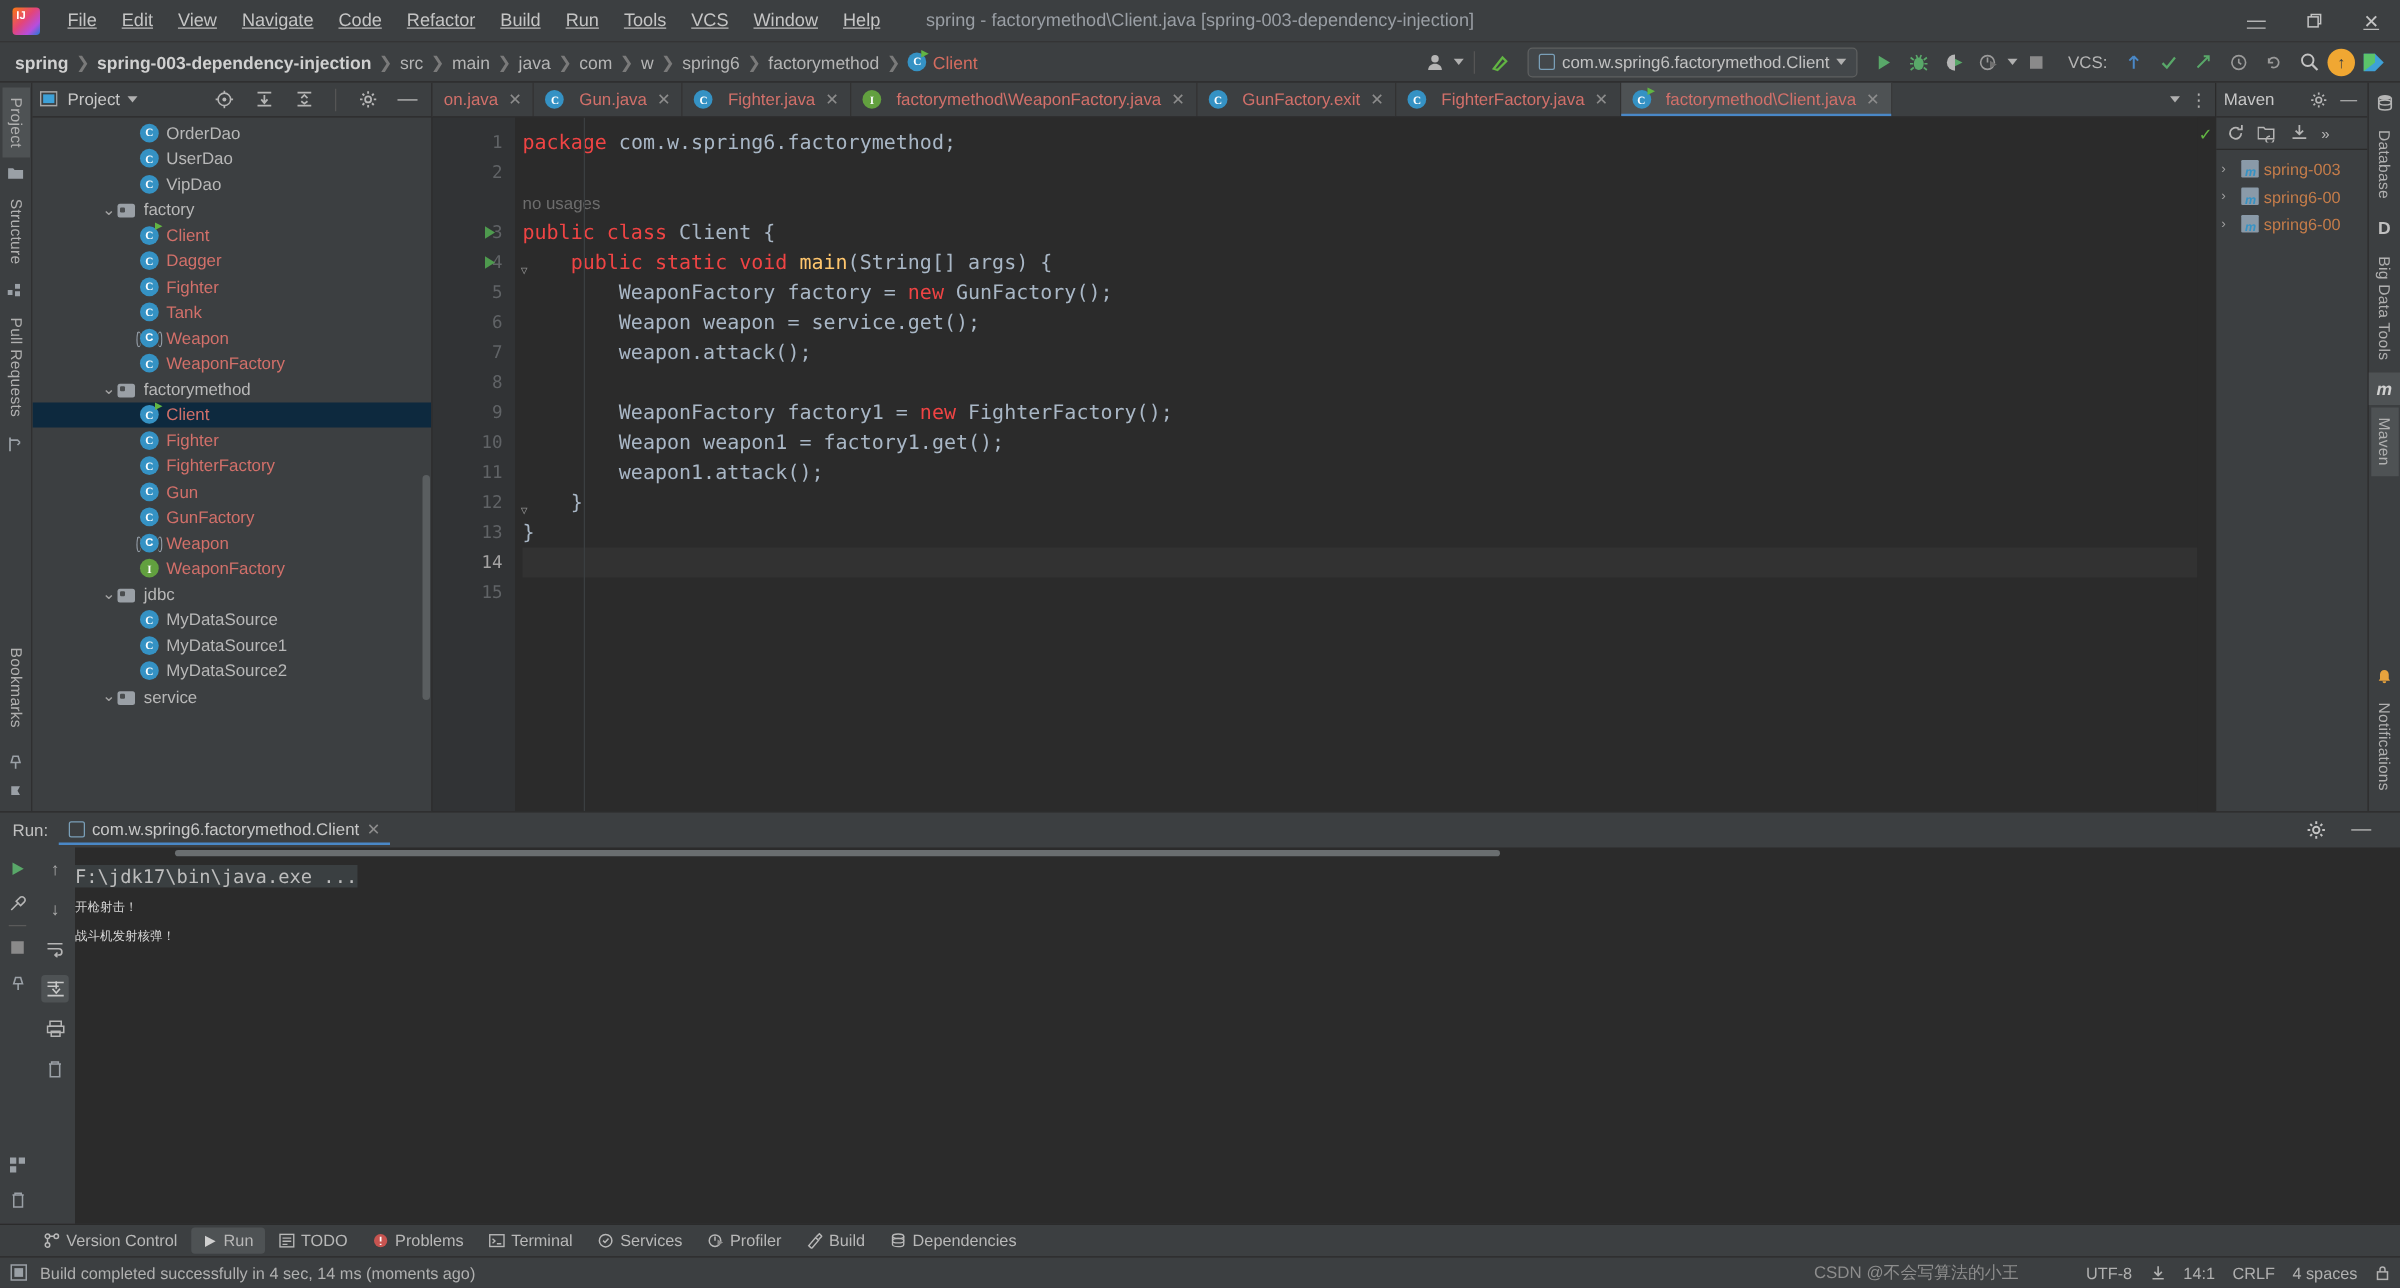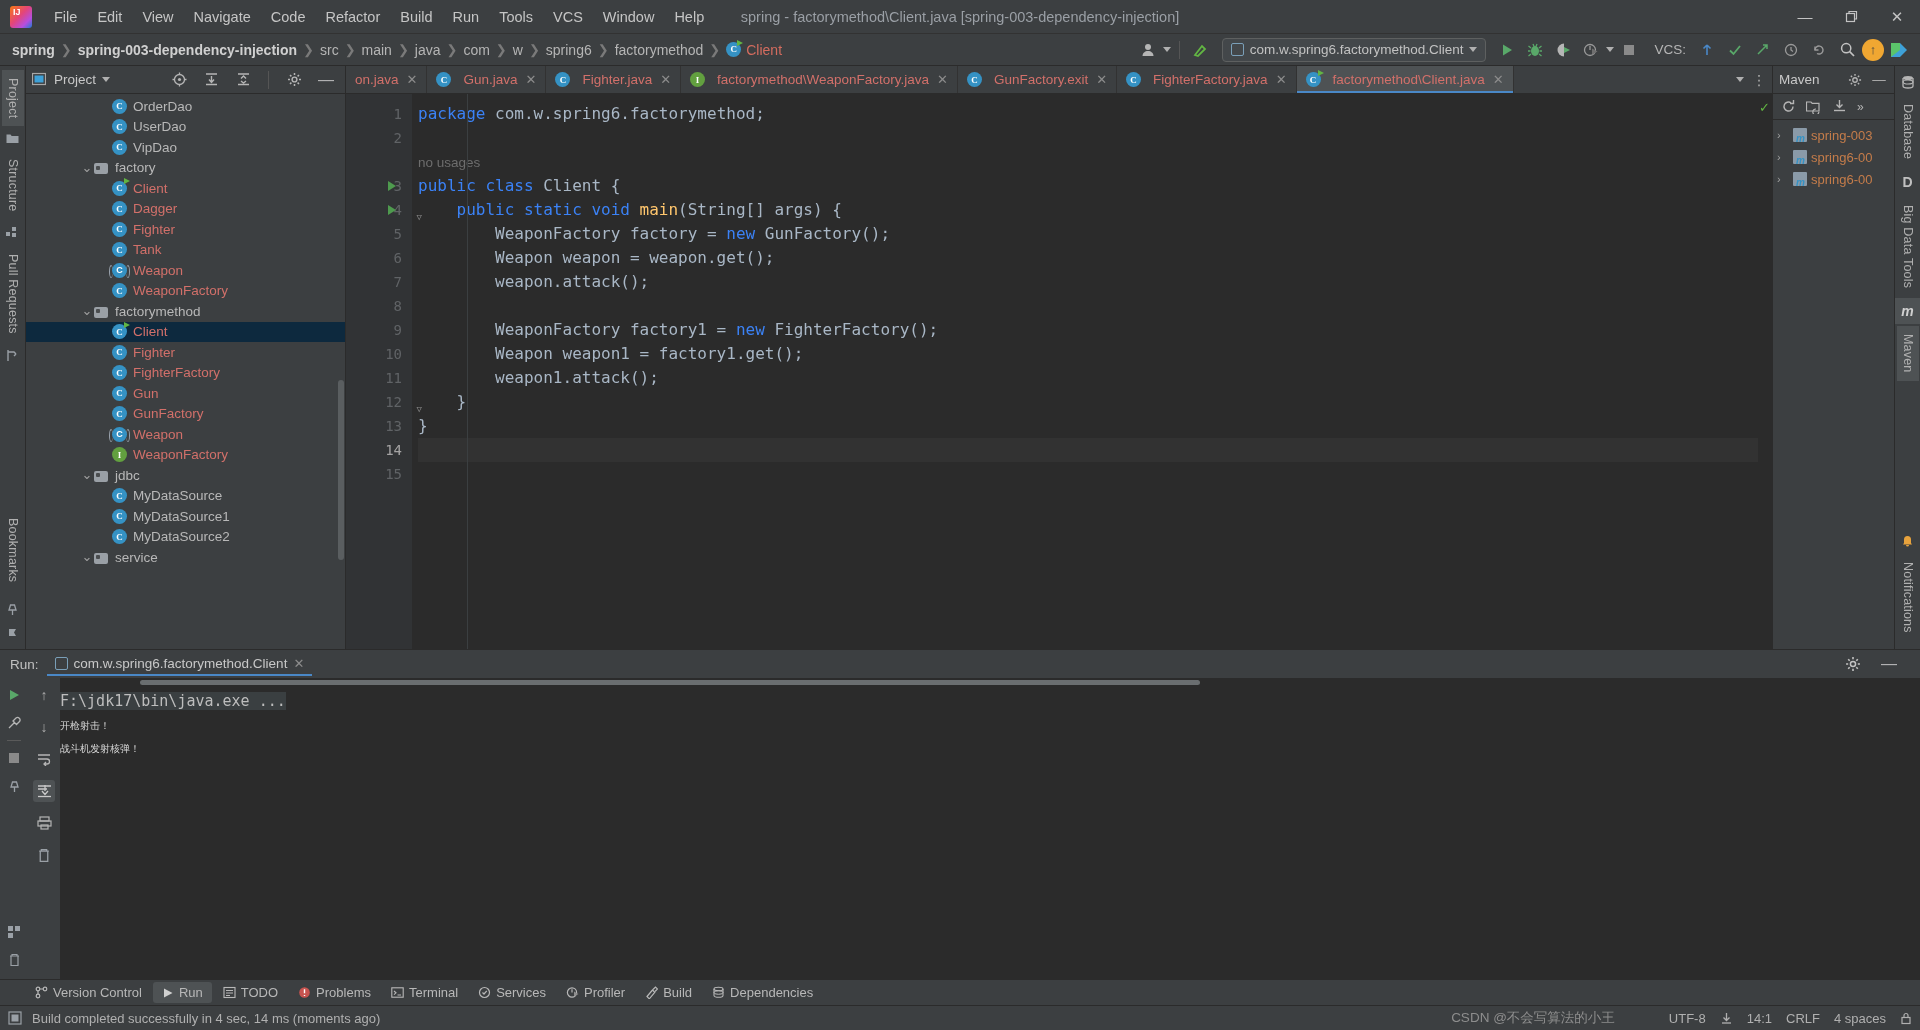--- a/index.html
+++ b/index.html
@@ -8,21 +8,21 @@
     background: #3c3f41;
     font-family: "Liberation Sans", sans-serif;
     overflow: hidden;
     color: #bbbbbb;
   }
   .app { position: relative; width: 1920px; height: 1030px; display: flex; flex-direction: column; background:#3c3f41; }
 
   
   .titlebar {
     height: 34px; min-height:34px; background: #3c3f41; display: flex; align-items: center;
-    border-bottom: 1px solid #323232; position: relative;
+    border-bottom: 1px solid #323232; position: relative; text-decoration: underline;
   }
   .ij-logo {
     width: 22px; height: 22px; margin-left: 10px; margin-right: 12px;
     border-radius: 3px; position: relative; overflow:hidden;
     background: linear-gradient(135deg,#f97a12 0%, #e3457a 45%, #b64ede 75%, #1d7bd5 100%);
     flex: none;
   }
   .ij-logo::after {
     content: "IJ"; position: absolute; left: 3px; top: 1px; color: #fff;
     font-size: 9px; font-weight: bold; font-family: "Liberation Sans", sans-serif;
@@ -134,21 +134,21 @@
   }
   .gline { height: 24px; line-height: 24px; padding-right: 10px; position: relative; }
   .gline.cur { color: #a4a3a3; }
   .grun { position:absolute; left: 42px; top: 7px; width:0;height:0;border-left:8px solid #4e9a4e;border-top:5px solid transparent;border-bottom:5px solid transparent;}
   .gfold { position:absolute; right:-10px; top: 7px; width: 9px; height:9px; color:#8a8a8a; font-size:9px;}
   .code {
     flex: 1; padding-top: 8px; font-family: "DejaVu Sans Mono", monospace; font-size: 16px;
     color: #a9b7c6; position: relative; overflow: hidden; padding-left: 6px;
   }
   .cline { height: 24px; line-height: 24px; white-space: pre; }
-  .kw { color: #3b82f6; }
+  .kw { color: #ef4444; }
   .fn { color: #ffc66d; }
   .hint { color: #6d6d6d; font-size: 13.5px; font-family:"Liberation Sans",sans-serif; }
   .vline { position:absolute; top:0; bottom:0; width:1px; background:#3b3f41;}
 
   .editor-right-strip { width: 14px; min-width:14px; background: #2b2b2b; position:relative; }
   .check-ok { position:absolute; top:6px; left:1px; color:#62b543; font-size:13px;}
 
   
   .maven-panel { width: 122px; min-width:122px; background: #3c3f41; display:flex; flex-direction:column; border-left:1px solid #2b2b2b;}
   .maven-head { height:28px; min-height:28px; display:flex;align-items:center; gap:6px; padding:0 6px; font-size:13.5px;color:#c8c8c8; border-bottom:1px solid #2b2b2b;}
@@ -670,21 +670,21 @@
             <div class="gline">15</div>
           </div>
         <div class="code" id="code">
           <div class="vline" style="left:55px;"></div>
         <div class="cline"><span class="kw">package</span><span> com.w.spring6.factorymethod;</span></div>
             <div class="cline"></div>
             <div class="cline"><span class="hint">no usages</span></div>
             <div class="cline"><span class="kw">public class </span><span>Client </span><span>{</span></div>
             <div class="cline"><span>    </span><span class="kw">public static void </span><span class="fn">main</span><span>(String[] args) {</span></div>
             <div class="cline"><span>        </span><span>WeaponFactory factory = </span><span class="kw">new </span><span>GunFactory();</span></div>
-            <div class="cline"><span>        </span><span>Weapon weapon = weapon.get();</span></div>
+            <div class="cline"><span>        </span><span>Weapon weapon = service.get();</span></div>
             <div class="cline"><span>        </span><span>weapon.attack();</span></div>
             <div class="cline"></div>
             <div class="cline"><span>        </span><span>WeaponFactory factory1 = </span><span class="kw">new </span><span>FighterFactory();</span></div>
             <div class="cline"><span>        </span><span>Weapon weapon1 = factory1.get();</span></div>
             <div class="cline"><span>        </span><span>weapon1.attack();</span></div>
             <div class="cline"><span>    </span><span>}</span></div>
             <div class="cline"><span>}</span></div>
             <div class="cline" style="background: rgb(50, 50, 50);"></div>
             <div class="cline"></div>
           </div>

